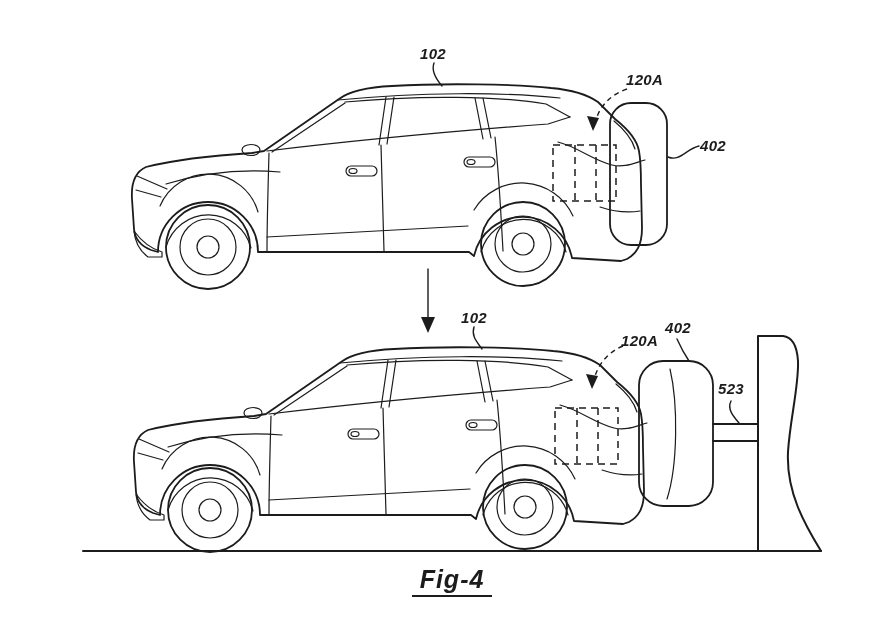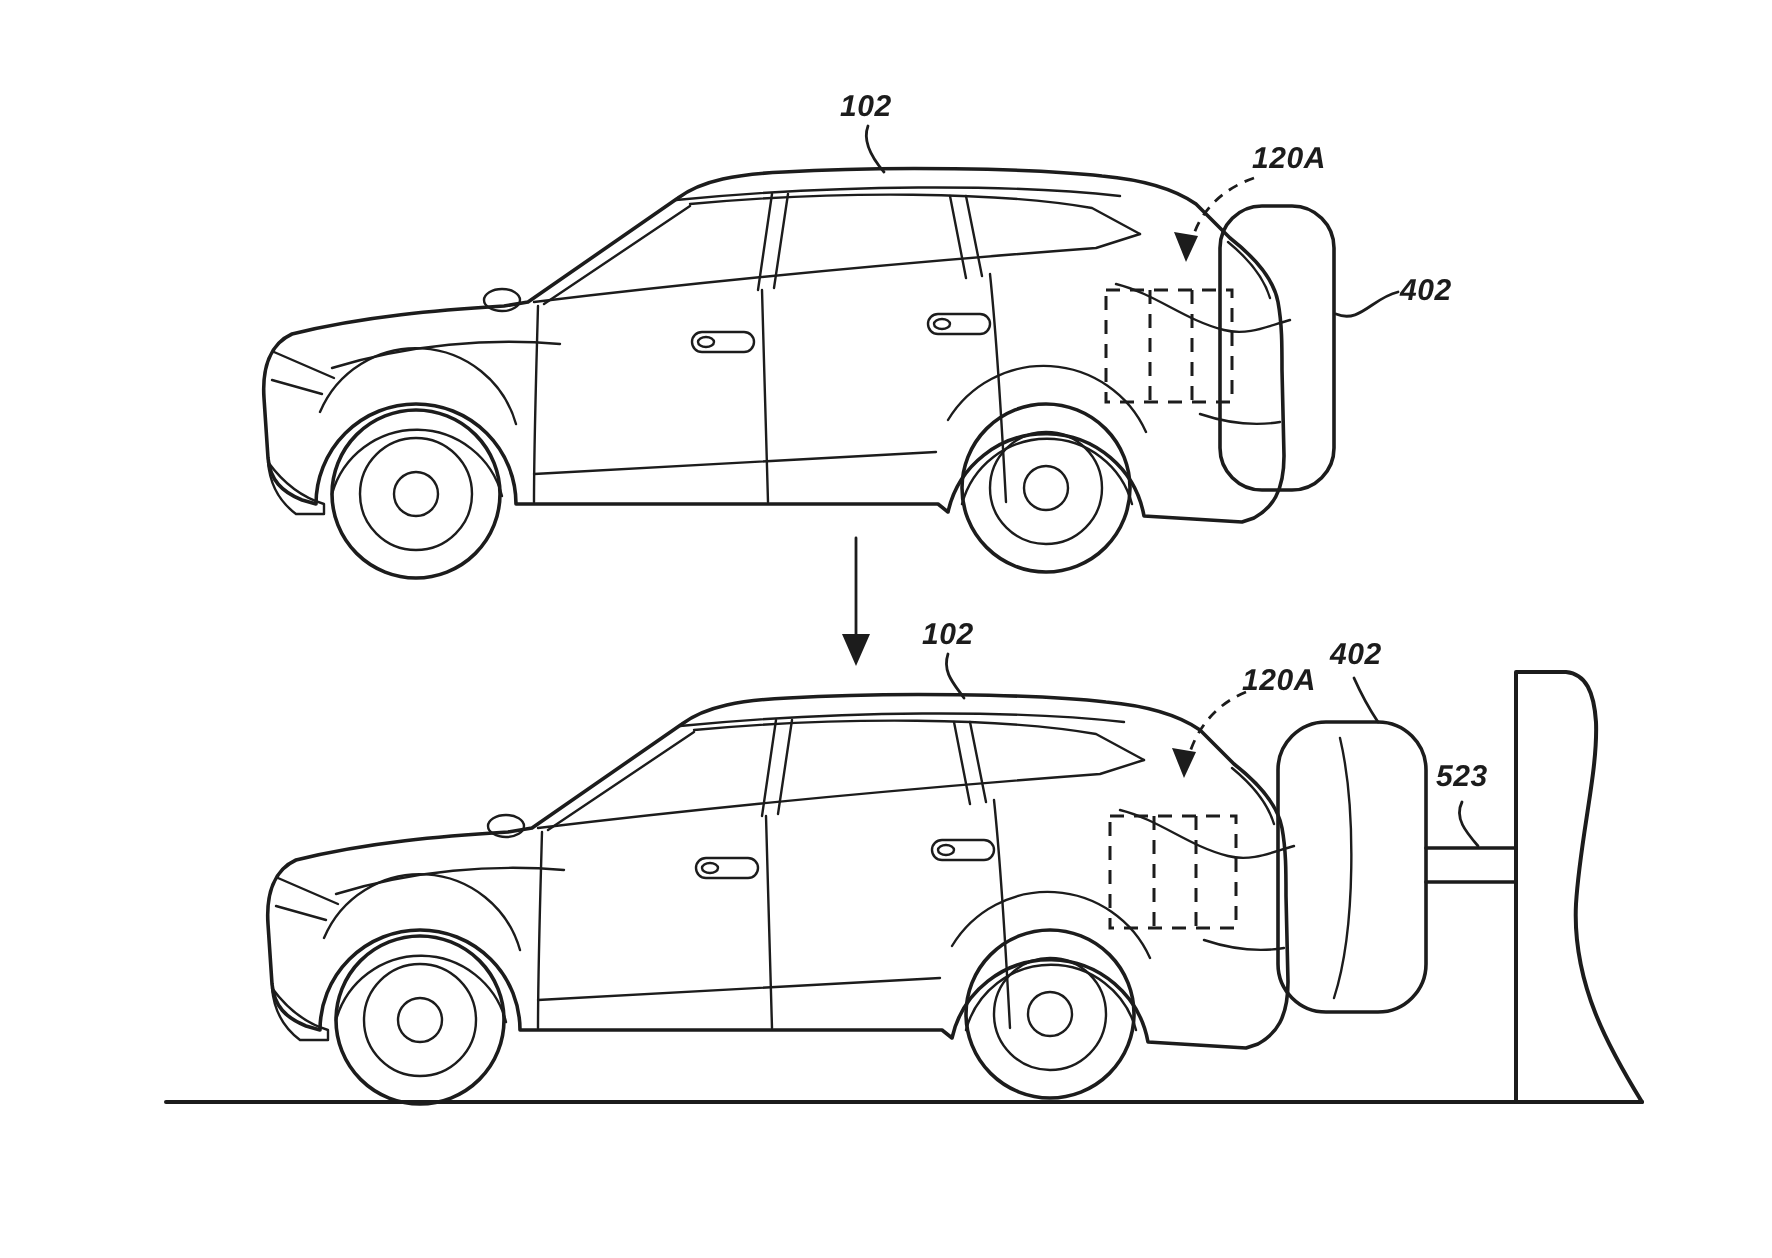--- a/index.html
+++ b/index.html
@@ -122,13 +122,14 @@
   </svg>
 
   <span class="ref" style="left:420px;top:46px">102</span>
   <span class="ref" style="left:626px;top:72px">120A</span>
   <span class="ref" style="left:700px;top:138px">402</span>
   <span class="ref" style="left:461px;top:310px">102</span>
   <span class="ref" style="left:621px;top:333px">120A</span>
   <span class="ref" style="left:665px;top:320px">402</span>
   <span class="ref" style="left:718px;top:381px">523</span>
 
+  <div class="caption">Fig-4</div>
 </div>
 
 </body></html>

